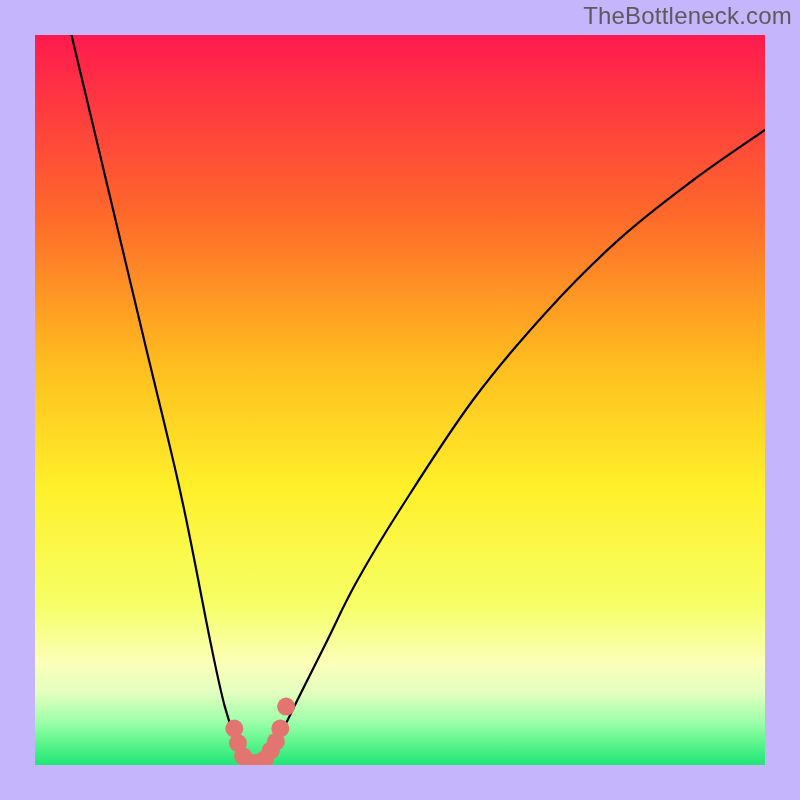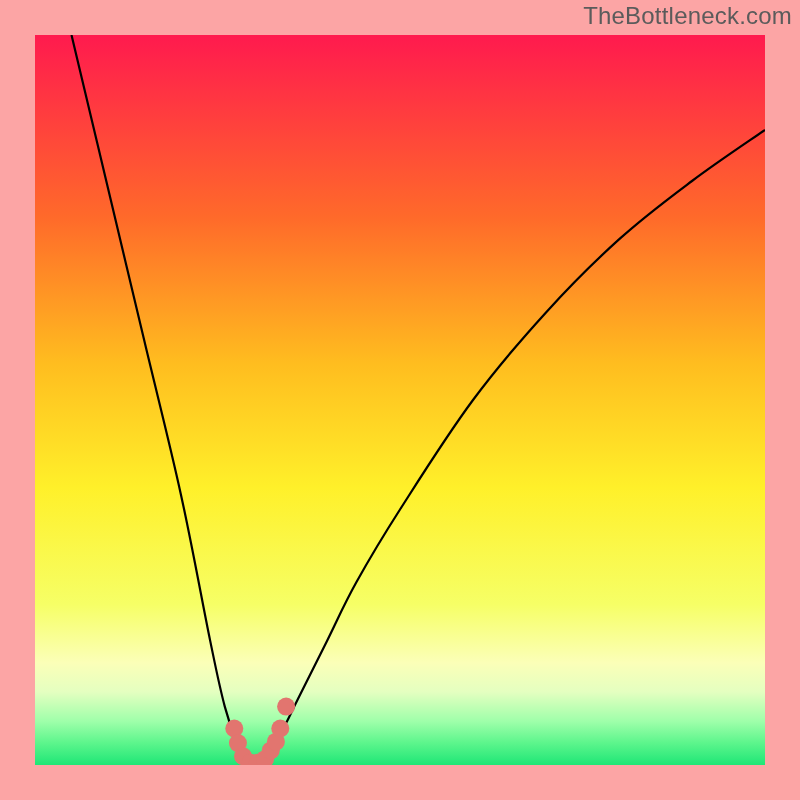--- a/index.html
+++ b/index.html
@@ -7,21 +7,21 @@
     padding: 0;
     width: 800px;
     height: 800px;
     background: #000;
     overflow: hidden;
   }
   .outer {
     position: relative;
     width: 800px;
     height: 800px;
-    background: #fca5a5;
+    background: #c4b5fd;
   }
   .watermark {
     position: absolute;
     top: 2px;
     right: 8px;
     font-family: Arial, Helvetica, sans-serif;
     font-size: 24px;
     color: #5b5b5b;
     font-weight: 500;
     letter-spacing: 0.2px;

